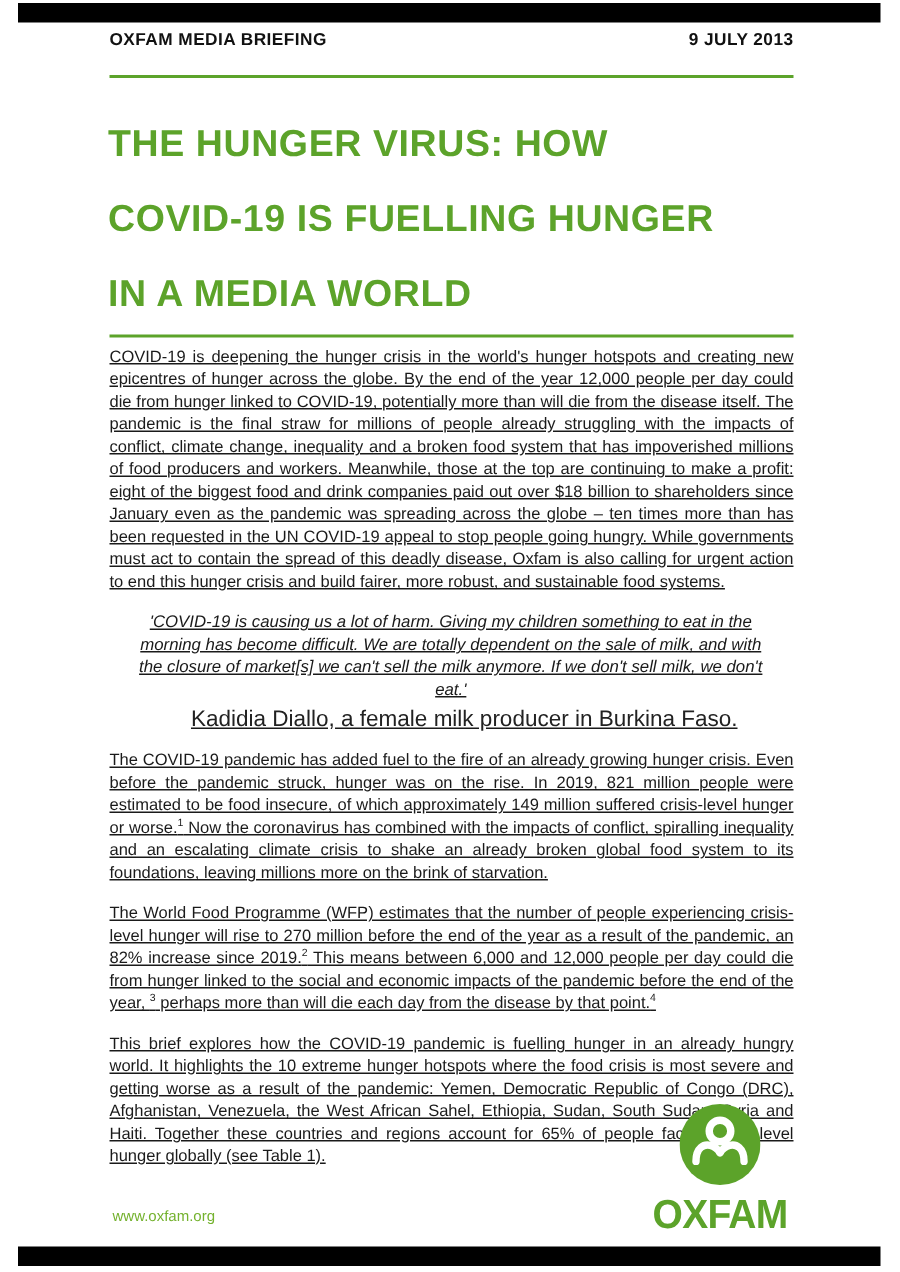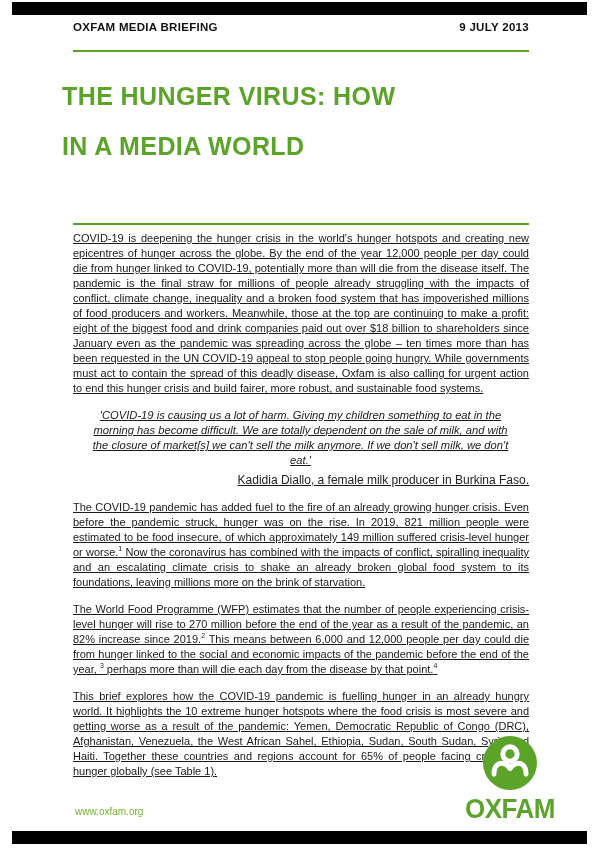--- a/index.html
+++ b/index.html
@@ -40,21 +40,21 @@
     left: 73px;
     right: 70px;
     height: 0;
     border-top: 2px solid var(--green, #5CA32A);
   }
   .rule1 { top: 50px; }
   .rule2 { top: 223px; }
   .title {
     position: absolute;
     top: 71px;
-    left: 62px;
+    left: 72px;
     right: 50px;
     margin: 0;
     font-size: 25px;
     line-height: 50px;
     font-weight: bold;
     letter-spacing: 0.4px;
     color: var(--green, #5CA32A);
   }
   .title .tl { display: block; }
   .content {
@@ -77,29 +77,29 @@
   }
   .quote {
     margin: 0 18px 6px 17px;
     font-style: italic;
     font-size: 11.2px;
     line-height: 15px;
     text-align: center;
   }
   .attribution {
     margin: 0 0 14px 17px;
-    font-size: 12px;
+    font-size: 15px;
     line-height: 12px;
-    text-align: right;
+    text-align: center;
     color: #222222;
   }
   .logo-block {
     position: absolute;
     top: 736px;
-    left: 468px;
+    left: 438px;
     width: 84px;
     display: flex;
     flex-direction: column;
     align-items: center;
   }
   .logo-circle-svg { display: block; }
   .logotype {
     margin-top: 4px;
     font-size: 26px;
     font-weight: bold;
@@ -126,20 +126,21 @@
 
   <div class="header">
     <span>OXFAM MEDIA BRIEFING</span>
     <span>9 JULY 2013</span>
   </div>
 
   <div class="rule rule1"></div>
 
   <h1 class="title">
     <span class="tl">THE HUNGER VIRUS: HOW</span>
+    <span class="tl">COVID-19 IS FUELLING HUNGER</span>
     <span class="tl">IN A MEDIA WORLD</span>
   </h1>
 
   <div class="rule rule2"></div>
 
   <div class="content">
     <p class="para">COVID-19 is deepening the hunger crisis in the world's hunger hotspots and creating new epicentres of hunger across the globe. By the end of the year 12,000 people per day could die from hunger linked to COVID-19, potentially more than will die from the disease itself. The pandemic is the final straw for millions of people already struggling with the impacts of conflict, climate change, inequality and a broken food system that has impoverished millions of food producers and workers. Meanwhile, those at the top are continuing to make a profit: eight of the biggest food and drink companies paid out over $18 billion to shareholders since January even as the pandemic was spreading across the globe – ten times more than has been requested in the UN COVID-19 appeal to stop people going hungry. While governments must act to contain the spread of this deadly disease, Oxfam is also calling for urgent action to end this hunger crisis and build fairer, more robust, and sustainable food systems.</p>
     <div class="quote">'COVID-19 is causing us a lot of harm. Giving my children something to eat in the morning has become difficult. We are totally dependent on the sale of milk, and with the closure of market[s] we can't sell the milk anymore. If we don't sell milk, we don't eat.'</div>
     <div class="attribution">Kadidia Diallo, a female milk producer in Burkina Faso.</div>
     <p class="para"><span>The COVID-19 pandemic has added fuel to the fire of an already growing hunger crisis. Even before the pandemic struck, hunger was on the rise. In 2019, 821 million people were estimated to be food insecure, of which approximately 149 million suffered crisis-level hunger or worse.</span><sup>1</sup><span> Now the coronavirus has combined with the impacts of conflict, spiralling inequality and an escalating climate crisis to shake an already broken global food system to its foundations, leaving millions more on the brink of starvation.</span></p>

